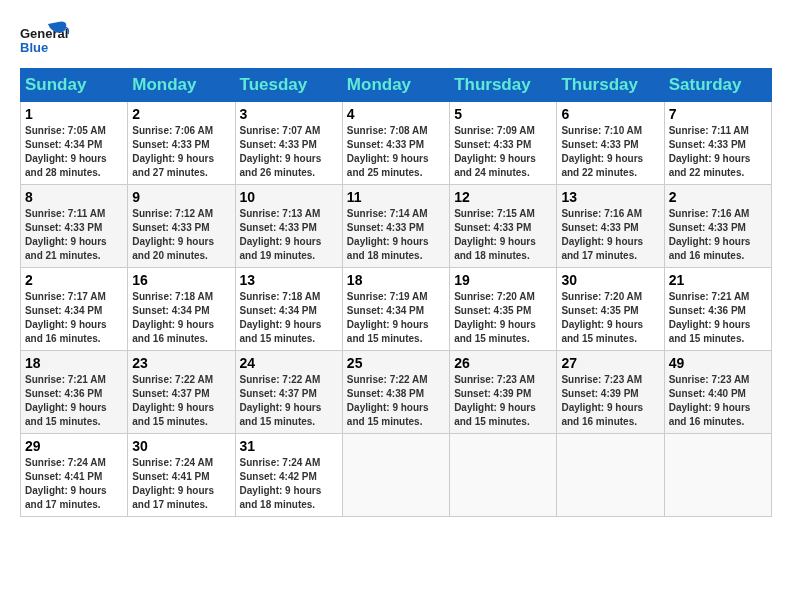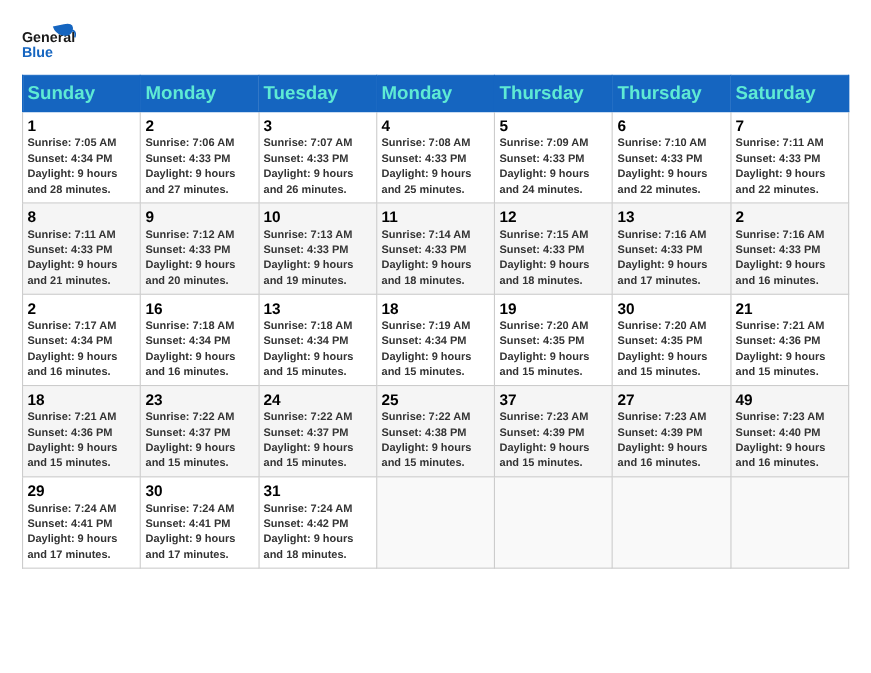--- a/index.html
+++ b/index.html
@@ -262,21 +262,21 @@
           Sunrise: 7:22 AM<br>Sunset: 4:37 PM<br>Daylight: 9 hours and 15 minutes.
         </div>
       </td>
         <td>
         <span class="day-num">25</span>
         <div class="day-info">
           Sunrise: 7:22 AM<br>Sunset: 4:38 PM<br>Daylight: 9 hours and 15 minutes.
         </div>
       </td>
         <td>
-        <span class="day-num">37</span>
+        <span class="day-num">26</span>
         <div class="day-info">
           Sunrise: 7:23 AM<br>Sunset: 4:39 PM<br>Daylight: 9 hours and 15 minutes.
         </div>
       </td>
         <td>
         <span class="day-num">27</span>
         <div class="day-info">
           Sunrise: 7:23 AM<br>Sunset: 4:39 PM<br>Daylight: 9 hours and 16 minutes.
         </div>
       </td>

